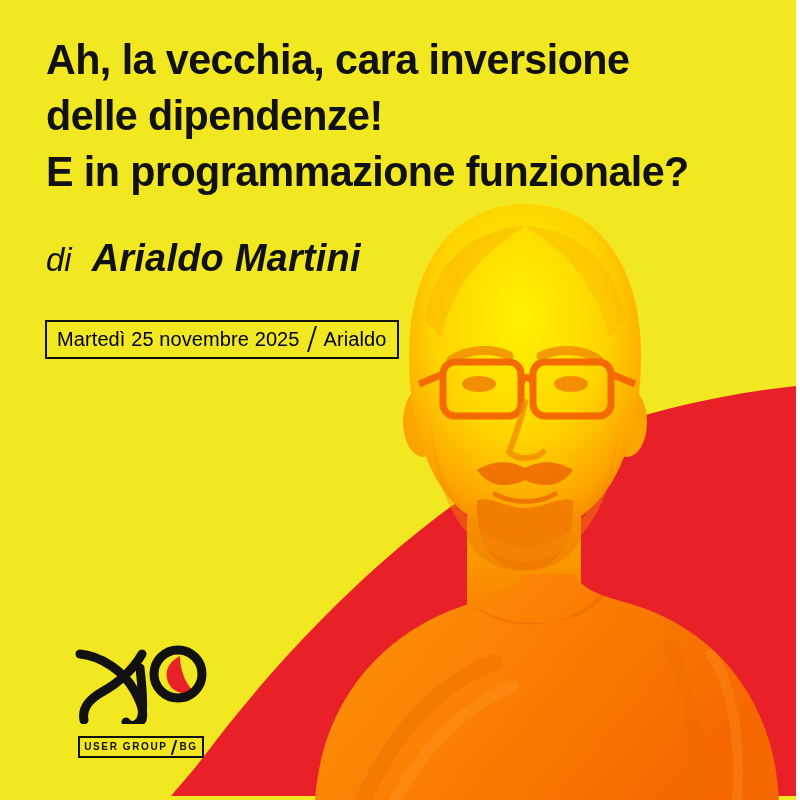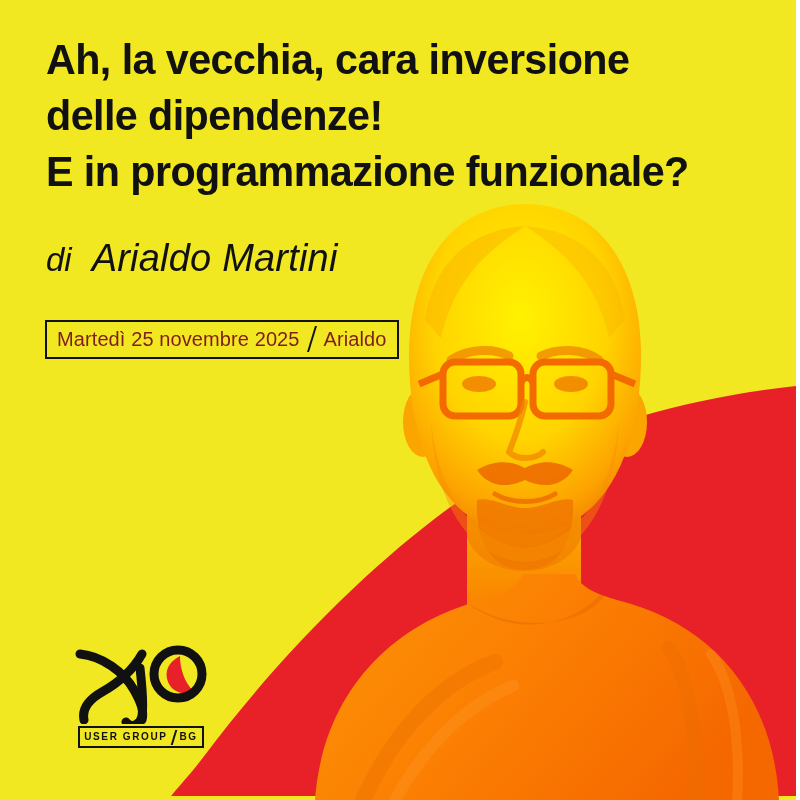--- a/index.html
+++ b/index.html
@@ -62,36 +62,36 @@
     font-style: italic;
     white-space: nowrap;
   }
   .byline .di {
     font-size: 33px;
     font-weight: normal;
     letter-spacing: 0px;
   }
   .byline .speaker {
     font-size: 38px;
-    font-weight: normal;
+    font-weight: bold;
     margin-left: 20px;
     letter-spacing: 0.2px;
   }
 
   
   .datebox {
     position: absolute;
     left: 45px;
     top: 320px;
     z-index: 5;
     border: 2px solid #111111;
     padding: 4px 10px 5px 10px;
     display: inline-flex;
     align-items: center;
-    color: #7f1d1d;
+    color: #000000;
     font-size: 20px;
     letter-spacing: 0.1px;
     background: transparent;
     white-space: nowrap;
   }
   .datebox .slash {
     display: inline-block;
     width: 2px;
     height: 26px;
     background: #111111;
@@ -102,21 +102,21 @@
   
   .logo {
     position: absolute;
     left: 72px;
     top: 638px;
     z-index: 6;
     width: 140px;
   }
   .logo-mark { display: block; }
   .logo-tag {
-    margin-top: 2px;
+    margin-top: 12px;
     margin-left: 6px;
     border: 2px solid #111111;
     width: 126px;
     height: 22px;
     display: flex;
     align-items: center;
     justify-content: center;
     box-sizing: border-box;
   }
   .logo-tag .t {

